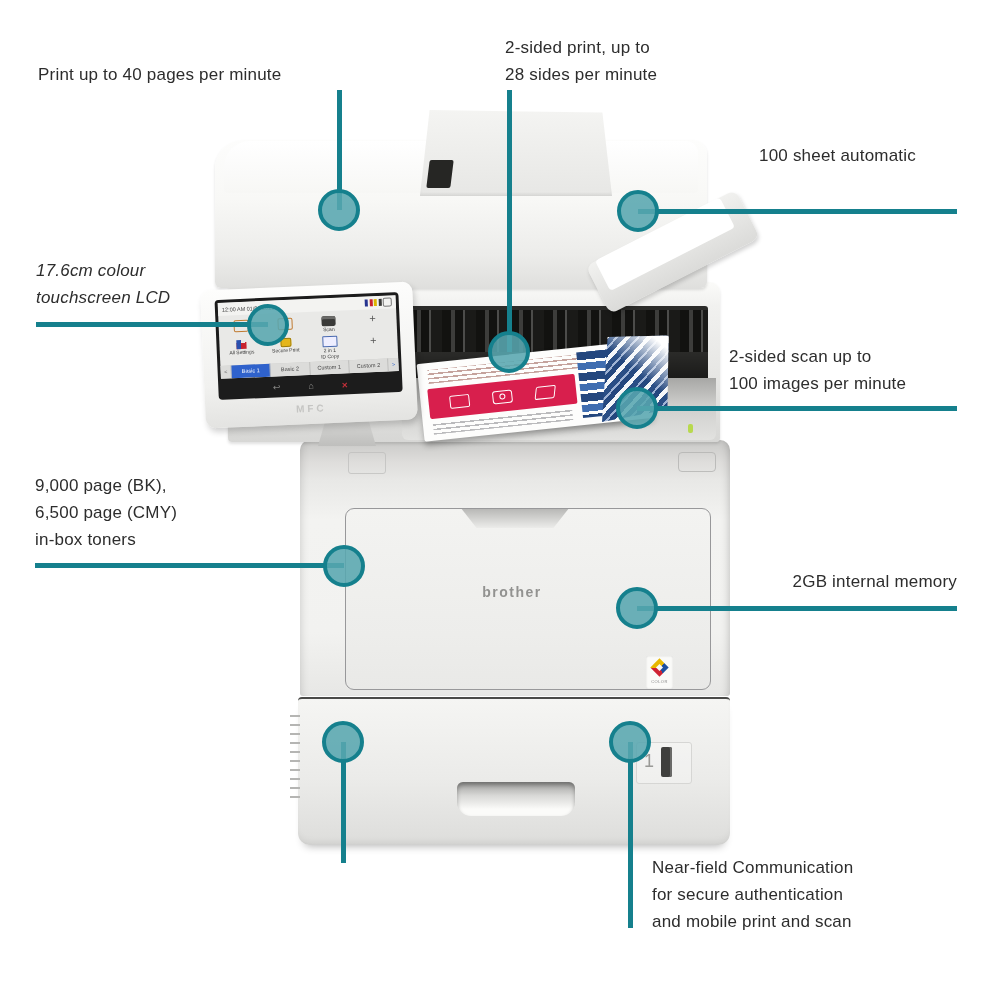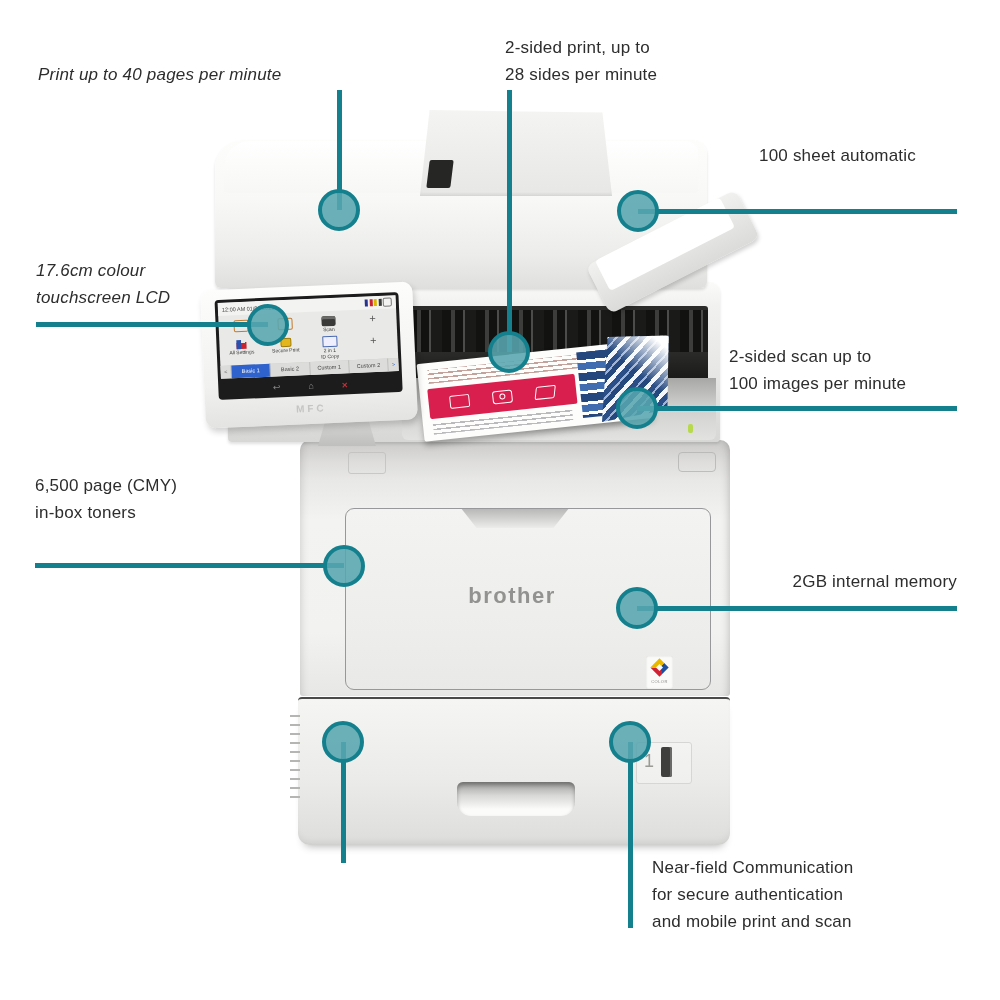--- a/index.html
+++ b/index.html
@@ -55,21 +55,21 @@
   <div class="pp" style="left:678px;top:452px;width:36px;height:18px;z-index:11;border:1px solid #b3b3b1;border-radius:4px;opacity:.8;"></div>
 
   <div class="pp" style="left:345px;top:508px;width:366px;height:182px;z-index:11;border:1px solid #98989a;border-radius:9px;
               background:linear-gradient(180deg,#f3f3f1,#ededeb 70%,#e9e9e7);box-sizing:border-box;"></div>
 
   <div class="pp" style="left:453px;top:509px;width:124px;height:19px;z-index:12;
               clip-path:polygon(7% 0,93% 0,81% 100%,19% 100%);
               background:linear-gradient(180deg,#b8b8b6,#ececea);"></div>
 
   <div class="pp" style="left:432px;top:583px;width:160px;text-align:center;z-index:12;">
-    <span style="font-size:22px;font-weight:bold;color:#929290;letter-spacing:1.5px;">brother</span>
+    <span style="font-size:14px;font-weight:bold;color:#929290;letter-spacing:1.5px;">brother</span>
   </div>
 
   <div class="pp" style="left:646px;top:656px;width:27px;height:33px;z-index:12;background:#fafaf8;border-radius:2px;
               box-shadow:inset 0 0 2px rgba(0,0,0,.15);">
     <span style="position:absolute;left:7px;top:5px;width:13px;height:13px;transform:rotate(45deg);
                  background:conic-gradient(#1d4f9e 0 30%,#cf2233 30% 62%,#e8b800 62% 100%);"></span>
     <span style="position:absolute;left:11px;top:9px;width:5px;height:5px;transform:rotate(45deg);background:#fafaf8;"></span>
     <span style="position:absolute;left:0;top:23px;width:100%;text-align:center;font-size:4px;color:#888;letter-spacing:.5px;">COLOR</span>
   </div>
 
@@ -227,39 +227,40 @@
   <div class="cmark" style="left:318px;top:189px;"></div>
   <div class="cmark" style="left:488px;top:331px;"></div>
   <div class="cmark" style="left:617px;top:190px;"></div>
   <div class="cmark" style="left:247px;top:304px;"></div>
   <div class="cmark" style="left:616px;top:387px;"></div>
   <div class="cmark" style="left:323px;top:545px;"></div>
   <div class="cmark" style="left:616px;top:587px;"></div>
   <div class="cmark" style="left:322px;top:721px;"></div>
   <div class="cmark" style="left:609px;top:721px;"></div>
 
-  <div class="callout-text" style="left:38px;top:61px;font-style:italic;">
+  <div class="callout-text" style="left:38px;top:61px;">
     <div>Print up to 40 pages per minute</div>
   </div>
   <div class="callout-text" style="left:505px;top:34px;">
     <div>2-sided print, up to</div>
     <div>28 sides per minute</div>
   </div>
   <div class="callout-text" style="left:759px;top:142px;">
     <div>100 sheet automatic</div>
   </div>
   <div class="callout-text" style="left:36px;top:257px;font-style:italic;">
     <div>17.6cm colour</div>
     <div>touchscreen LCD</div>
   </div>
   <div class="callout-text" style="left:729px;top:343px;">
     <div>2-sided scan up to</div>
     <div>100 images per minute</div>
   </div>
   <div class="callout-text" style="left:35px;top:472px;">
+    <div>9,000 page (BK),</div>
     <div>6,500 page (CMY)</div>
     <div>in-box toners</div>
   </div>
   <div class="callout-text" style="right:43px;top:568px;text-align:right;">
     <div>2GB internal memory</div>
   </div>
   <div class="callout-text" style="left:652px;top:854px;">
     <div>Near-field Communication</div>
     <div>for secure authentication</div>
     <div>and mobile print and scan</div>

